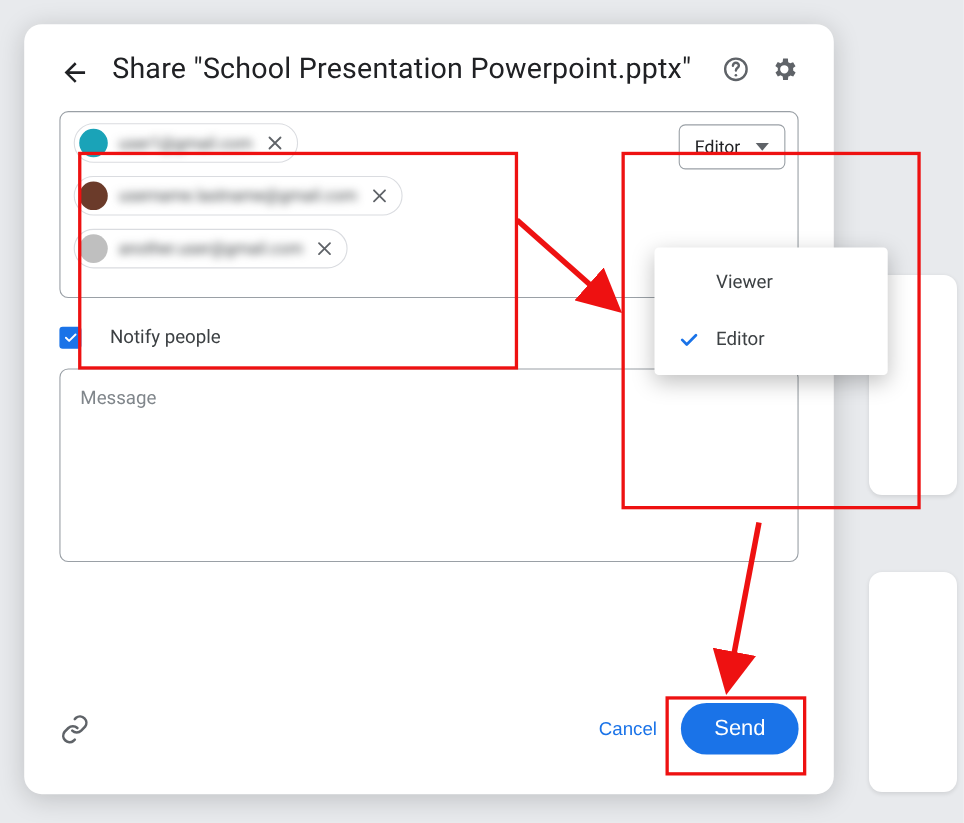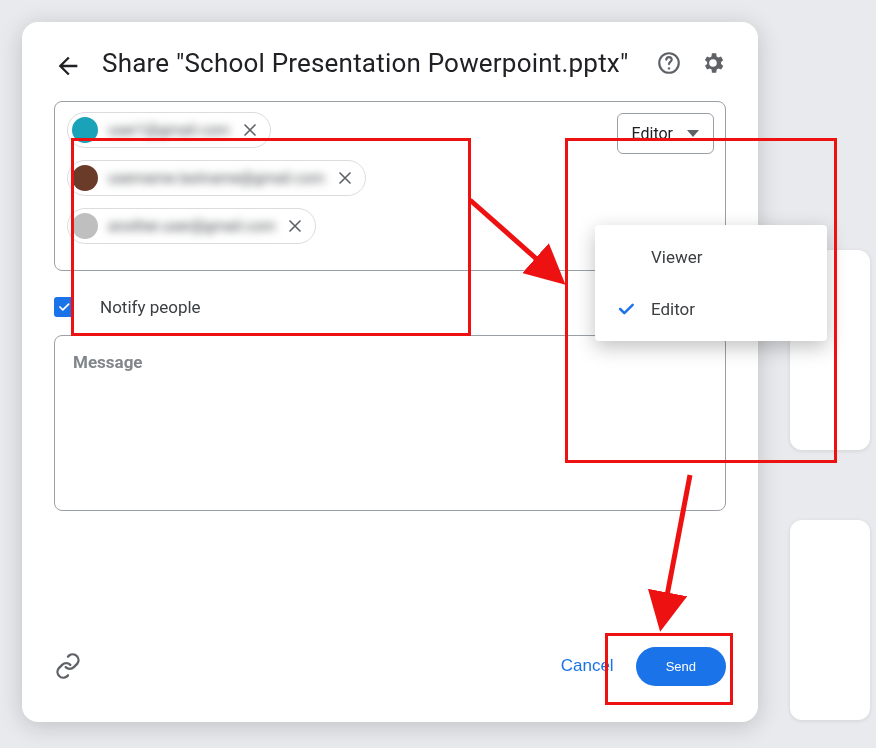--- a/index.html
+++ b/index.html
@@ -28,39 +28,39 @@
   .chip .label { font-size:15px; color:#3c4043; filter:blur(4px); user-select:none; }
   .chip .x { width:20px; height:20px; cursor:pointer; color:#5f6368; }
   .role-btn {
     position:absolute; right:12px; top:12px; border:1px solid #9aa0a6; border-radius:6px;
     padding:10px 14px; display:flex; align-items:center; gap:14px; font-size:16px; color:#202124;
     background:#fff; cursor:pointer;
   }
   .caret { width:0; height:0; border-left:6px solid transparent; border-right:6px solid transparent; border-top:7px solid #5f6368; }
   
   .menu {
-    position:absolute; left:595px; top:225px; width:232px; background:#fff;
+    position:absolute; left:595px; top:225px; width:212px; background:#fff;
     border-radius:4px; box-shadow:0 6px 20px rgba(0,0,0,.25); padding:6px 0;
   }
   .mitem { display:flex; align-items:center; gap:14px; padding:16px 20px; font-size:17px; color:#3c4043; cursor:pointer; }
   .mitem .chk { width:22px; display:flex; justify-content:center; color:#1a73e8; }
   
   .notify-row { display:flex; align-items:center; gap:26px; margin-top:26px; }
   .checkbox { width:20px; height:20px; background:#1a73e8; border-radius:3px; display:flex; align-items:center; justify-content:center; }
   .checkbox svg { width:14px; height:14px; color:#fff; }
   .notify-label { font-size:17px; color:#3c4043; }
   
-  .msgbox { margin-top:18px; border:1px solid #9aa0a6; border-radius:8px; height:176px; padding:16px 18px;font-weight:bold; }
+  .msgbox { margin-top:18px; border:1px solid #9aa0a6; border-radius:8px; height:176px; padding:16px 18px; }
   .msgph { font-size:17px; color:#80868b; }
   
   .footer { position:absolute; left:32px; right:32px; bottom:36px; display:flex; align-items:center; }
   .link-icon { width:28px; height:28px; color:#5f6368; cursor:pointer; }
   .spacer { flex:1; }
   .cancel-btn { font-size:17px; color:#1a73e8; background:none; border:none; padding:10px 22px; cursor:pointer; font-weight:500; }
-  .send-btn { font-size:13px; color:#fff; background:#1a73e8; border:none; border-radius:999px; padding:12px 30px; cursor:pointer; font-weight:500;text-align:right; }
+  .send-btn { font-size:20px; color:#fff; background:#1a73e8; border:none; border-radius:999px; padding:12px 30px; cursor:pointer; font-weight:500;text-align:right; }
   
   .anno { position:absolute; border:3px solid #e11; pointer-events:none; }
   .arrow-svg { position:absolute; pointer-events:none; }
   
   .bg-strip { position:absolute; background:#fff; border-radius:12px; box-shadow:0 1px 4px rgba(0,0,0,.1);}
 </style>
 </head>
 <body>
 
 <div class="bg-strip" style="left:790px; top:520px; width:80px; height:200px;"></div>

